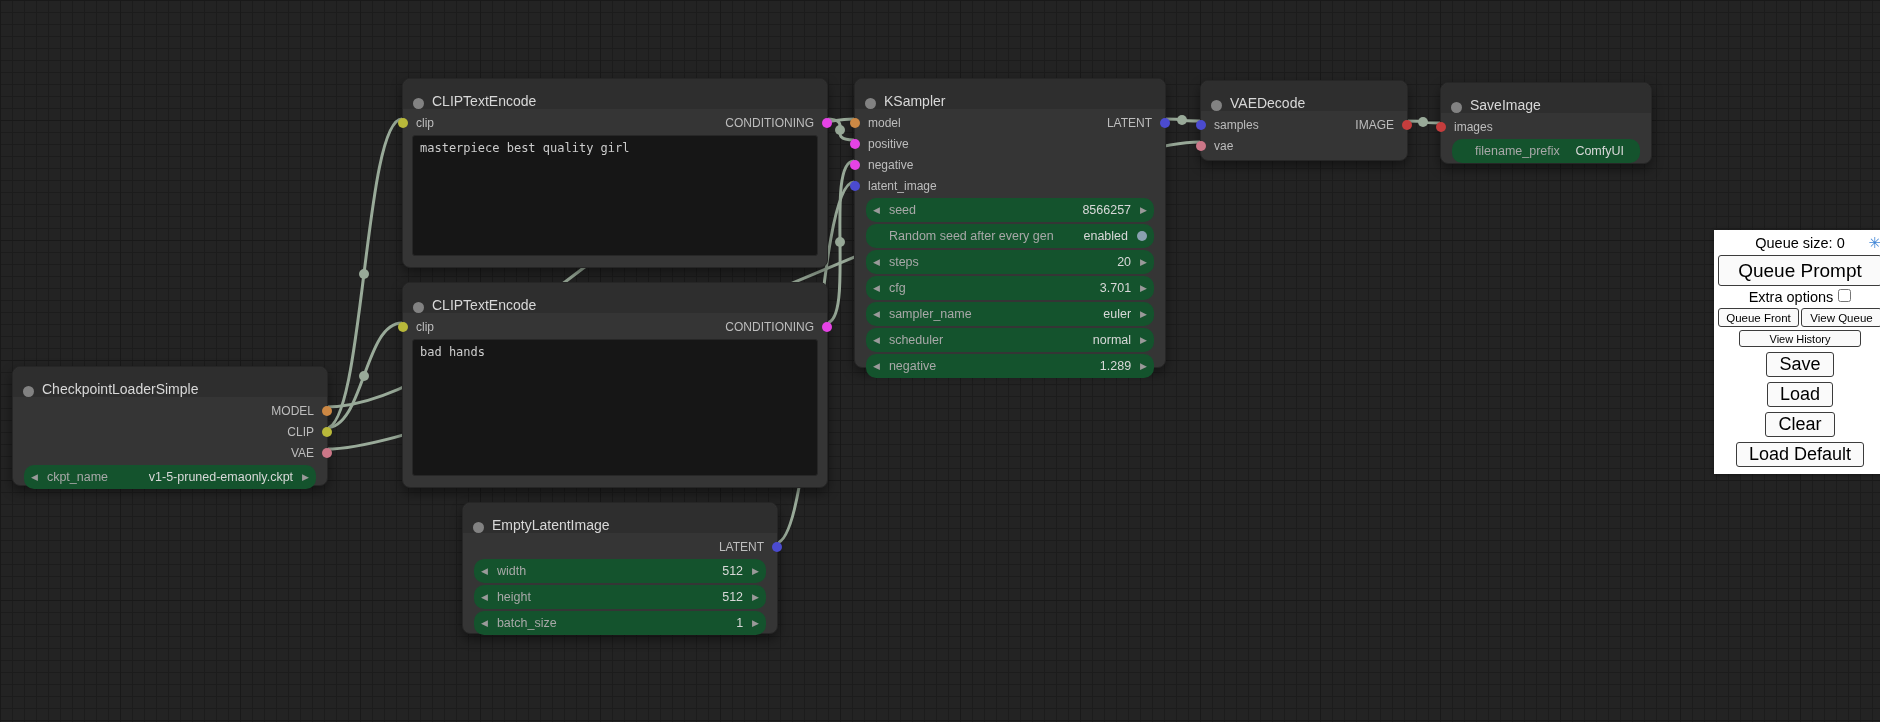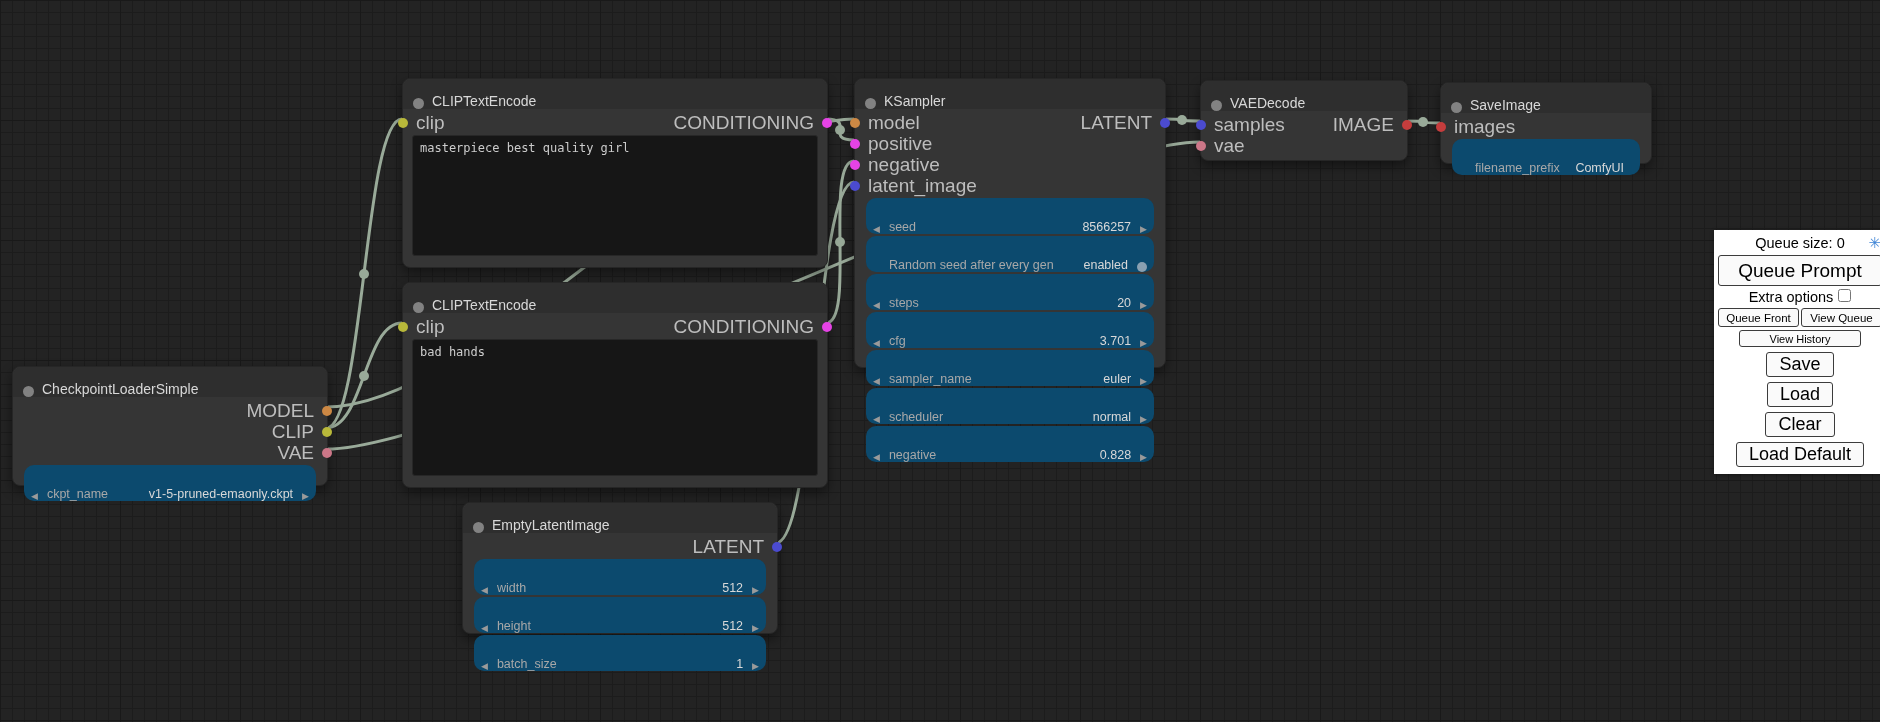--- a/index.html
+++ b/index.html
@@ -18,28 +18,28 @@
   .links path{fill:none;stroke:#99aa99;stroke-width:3;stroke-linecap:round}
   .links circle{fill:#99aa99}
 
   .node{position:absolute;background:#353535;border:1px solid #262626;border-radius:8px;
         box-shadow:0 5px 12px rgba(0,0,0,.45);color:#c8c8c8}
   .titlebar{height:30px;display:flex;align-items:flex-end;gap:8px;padding:0 10px;
             background:#2e2e2e;border-radius:8px 8px 0 0;font-size:14px;color:#d8d8d8;white-space:nowrap}
   .node-dot{width:11px;height:11px;border-radius:50%;background:#828282;flex:0 0 auto}
   .slots{padding-top:3px}
   .slotrow{position:relative;height:21px;display:flex;align-items:center;
-           font-size:19px;color:#bdbdbd;padding:0 13px}
+           font-size:12px;color:#bdbdbd;padding:0 13px}
   .slotrow .out{margin-left:auto}
   .port{position:absolute;width:10px;height:10px;border-radius:50%;top:50%;transform:translateY(-50%);background:#888}
   .port.pin{left:-5px}
   .port.pout{right:-5px}
 
-  .widget{height:36px;margin:2px 11px;background:#0c4a6e;border-radius:10px;display:flex;
-          align-items:flex-end;padding:0 7px;font-size:12.5px;color:#a8a8a8;white-space:nowrap}
+  .widget{height:24px;margin:2px 11px;background:#14532d;border-radius:10px;display:flex;
+          align-items:center;padding:0 7px;font-size:12.5px;color:#a8a8a8;white-space:nowrap}
   .widget .arr{font-size:9px;color:#9a9a9a;line-height:1;cursor:pointer;flex:0 0 auto}
   .widget .wl{margin-left:9px;overflow:hidden}
   .widget .wv{flex:1;text-align:right;margin-right:9px;color:#d8d8d8;overflow:hidden}
   .widget.noarrows .wl{margin-left:16px}
   .toggle-dot{width:10px;height:10px;border-radius:50%;background:#8aa0b1;flex:0 0 auto}
 
   .promptbox{position:absolute;left:9px;right:9px;top:56px;bottom:11px;background:#161616;
              border:1px solid #272727;border-radius:3px;padding:5px 7px;
              font-family:"DejaVu Sans Mono",monospace;font-size:12px;color:#cccccc;white-space:pre-wrap}
 
@@ -197,21 +197,21 @@
   </div>
   <div class="widget">
     <span class="arr">◀</span>
     <span class="wl">scheduler</span>
     <span class="wv">normal</span>
     <span class="arr">▶</span>
   </div>
   <div class="widget">
     <span class="arr">◀</span>
     <span class="wl">negative</span>
-    <span class="wv">0.828</span>
+    <span class="wv">1.289</span>
     <span class="arr">▶</span>
   </div>
 </div>
 
 <div class="node" style="left:1200px;top:80px;width:206px;height:79px">
   <div class="titlebar">
     <span class="node-dot"></span>
     <span>VAEDecode</span>
   </div>
   <div class="slots">

